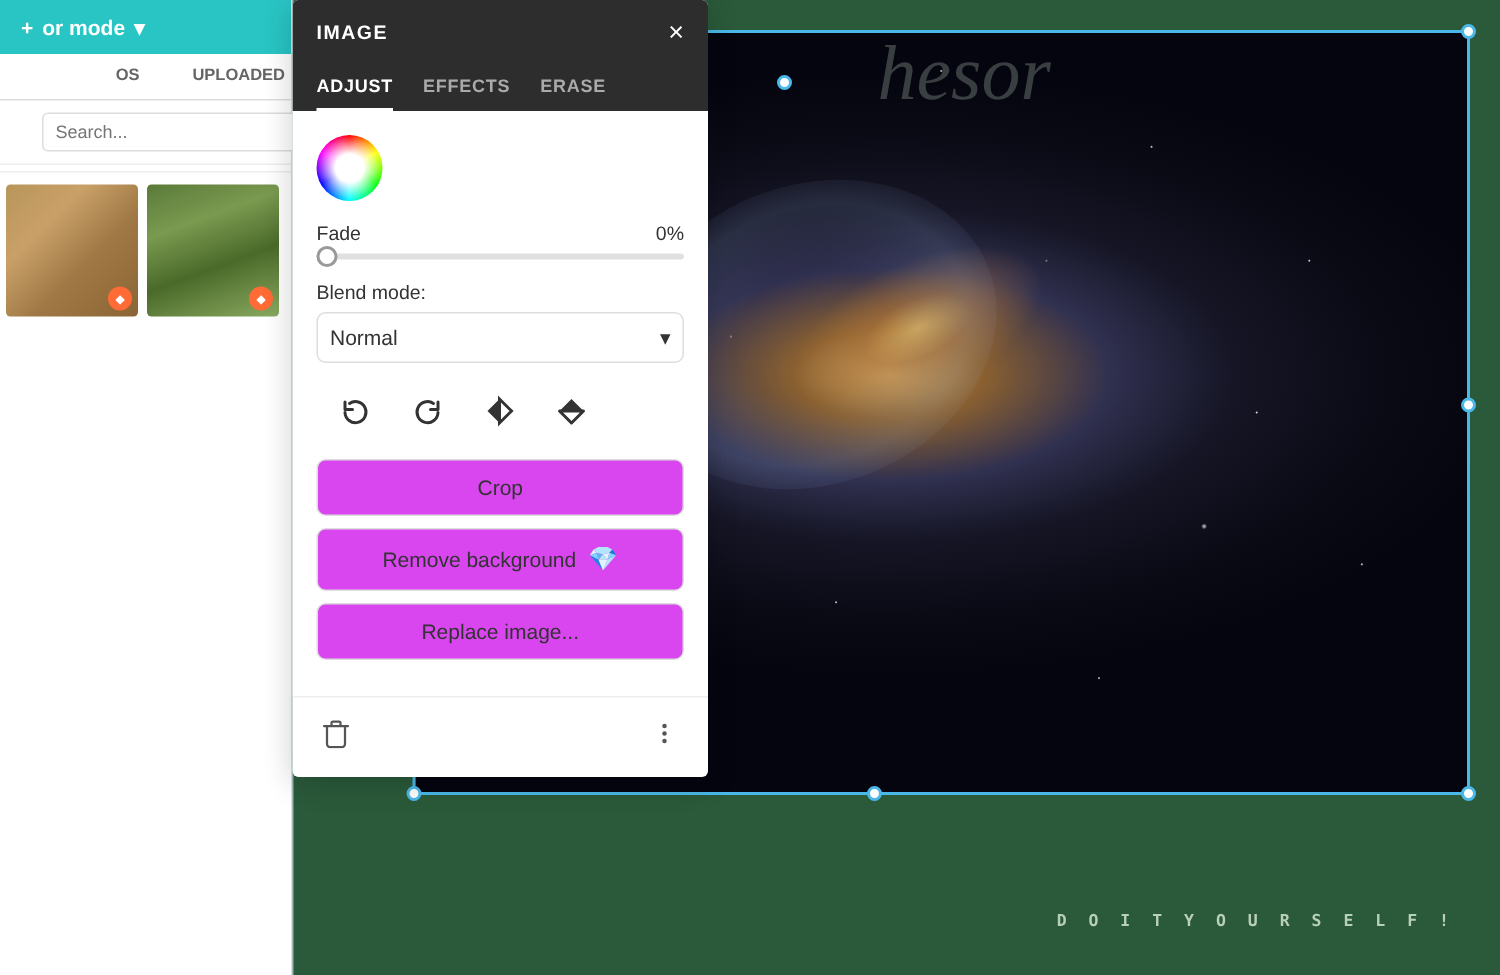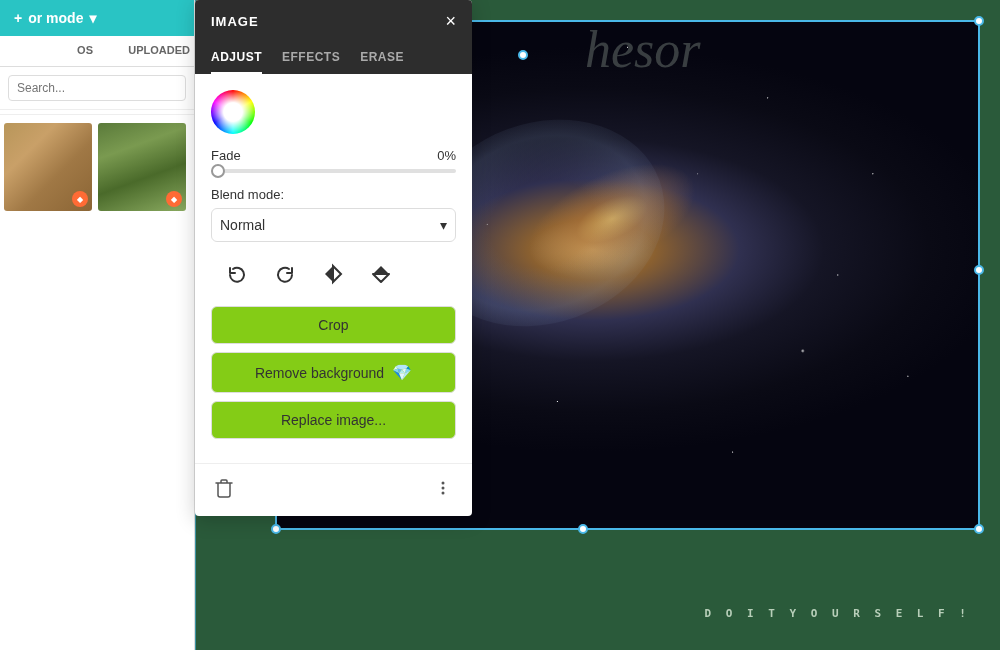--- a/index.html
+++ b/index.html
@@ -59,20 +59,21 @@
       border-bottom: 1px solid #eee;
     }
 
     .sidebar-search input {
       width: 100%;
       border: 1px solid #ddd;
       border-radius: 4px;
       padding: 5px 8px;
       font-size: 12px;
       outline: none;
+      margin-left: 20px;
     }
 
     .sidebar-divider {
       height: 1px;
       background: #eee;
       margin: 4px 0;
     }
 
     .sidebar-images {
       display: grid;
@@ -377,21 +378,21 @@
       color: #333;
       border-radius: 4px;
     }
 
     
     .action-btn {
       width: 100%;
       padding: 10px;
       border: 1px solid #ddd;
       border-radius: 6px;
-      background: #84cc16;
+      background: #d946ef;
       font-size: 14px;
       color: #333;
       cursor: pointer;
       margin-bottom: 8px;
       display: flex;
       align-items: center;
       justify-content: center;
       gap: 8px;
     }
 

